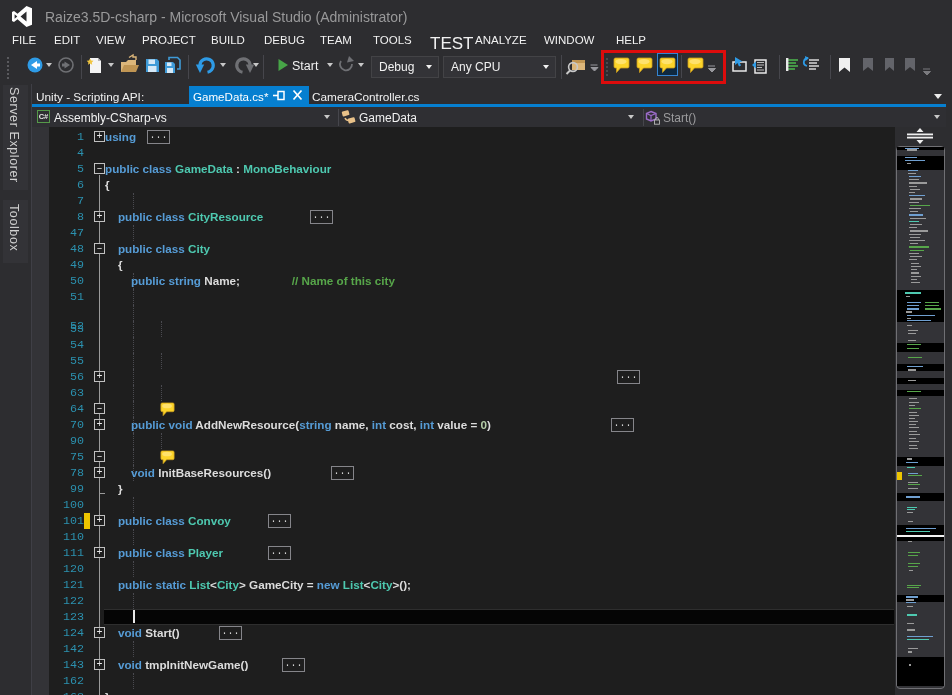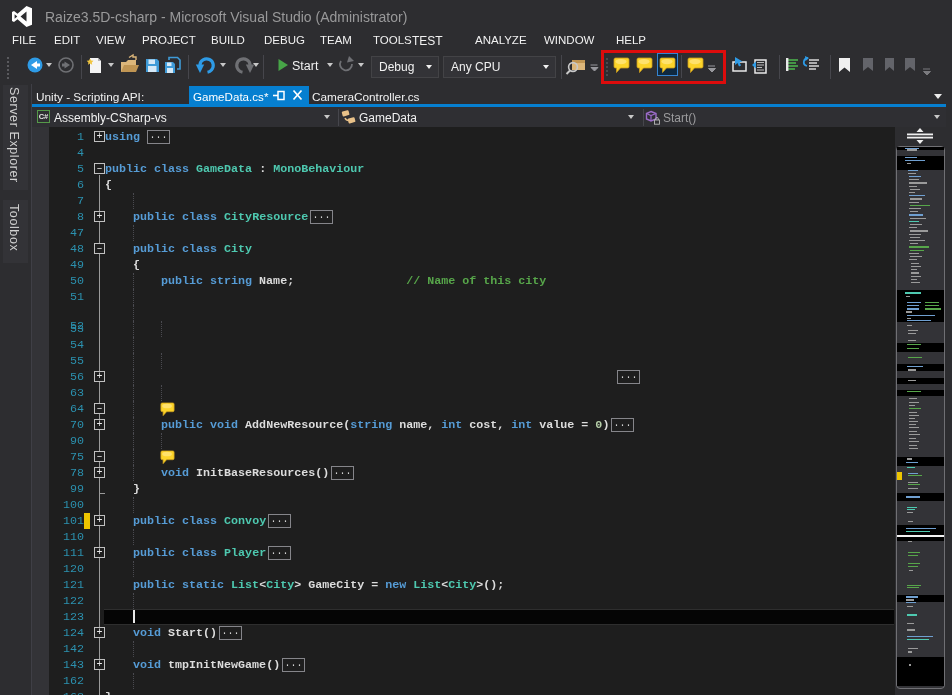--- a/index.html
+++ b/index.html
@@ -1,18 +1,18 @@
 <!DOCTYPE html>
 <html><head><meta charset="utf-8"><style>
 *{margin:0;padding:0;box-sizing:border-box}
 html,body{width:952px;height:695px;overflow:hidden;background:#2d2d30;
  font-family:"Liberation Sans",sans-serif;}
 .abs{position:absolute}
 #root{position:relative;width:952px;height:695px}
-.mono{font-family:Liberation Mono, monospace;font-weight:bold;font-size:11.68px;
+.mono{font-family:Liberation Sans, sans-serif;font-weight:bold;font-size:11.68px;
  white-space:pre;letter-spacing:0px}
 .row{position:absolute;left:105px;height:16px;line-height:16px;color:#dcdcdc}
 .k{color:#569cd6}.t{color:#4ec9b0}.c{color:#57a64a}.n{color:#b5cea8}
 .lnum{position:absolute;width:36px;text-align:right;color:#2b91af;
  font-family:"Liberation Mono",monospace;font-size:11.68px;font-weight:normal;
  height:16px;line-height:16px;left:48px}
 .obox{position:absolute;left:94px;width:11px;height:11px;border:1px solid #c0c0c0;
  background:#1e1e1e;color:#e8e8e8;font-family:"Liberation Mono",monospace;
  font-size:10px;line-height:9px;text-align:center;font-weight:normal;z-index:5}
 .cbox{position:absolute;height:14px;border:1px solid #85858a;color:#d4d4d4;
@@ -32,21 +32,21 @@
 <div class="abs" style="left:45px;top:9px;font-size:14px;color:#99999a">Raize3.5D-csharp - Microsoft Visual Studio (Administrator)</div>
 
 <div class="abs" style="left:12px;top:34px;font-size:11.5px;color:#f1f1f1">FILE</div>
 <div class="abs" style="left:54px;top:34px;font-size:11.5px;color:#f1f1f1">EDIT</div>
 <div class="abs" style="left:96px;top:34px;font-size:11.5px;color:#f1f1f1">VIEW</div>
 <div class="abs" style="left:142px;top:34px;font-size:11.5px;color:#f1f1f1">PROJECT</div>
 <div class="abs" style="left:211px;top:34px;font-size:11.5px;color:#f1f1f1">BUILD</div>
 <div class="abs" style="left:264px;top:34px;font-size:11.5px;color:#f1f1f1">DEBUG</div>
 <div class="abs" style="left:320px;top:34px;font-size:11.5px;color:#f1f1f1">TEAM</div>
 <div class="abs" style="left:373px;top:34px;font-size:11.5px;color:#f1f1f1">TOOLS</div>
-<div class="abs" style="left:412px;top:34px;font-size:12px;color:#f1f1f1">TEST</div>
+<div class="abs" style="left:430px;top:34px;font-size:17px;color:#f1f1f1">TEST</div>
 <div class="abs" style="left:475px;top:34px;font-size:11.5px;color:#f1f1f1">ANALYZE</div>
 <div class="abs" style="left:544px;top:34px;font-size:11.5px;color:#f1f1f1">WINDOW</div>
 <div class="abs" style="left:616px;top:34px;font-size:11.5px;color:#f1f1f1">HELP</div>
 
 <div class="abs" style="left:7px;top:57px;width:2px;height:22px;
  background:repeating-linear-gradient(to bottom,#5a5a5e 0 2px,transparent 2px 4px)"></div>
 <svg class="abs" style="left:0;top:52px" width="952" height="32" viewBox="0 0 952 32">
 
  <circle cx="35" cy="13" r="7.5" fill="#2e9be6"></circle>
  <path d="M31 13 L37 9 L37 11.5 L40 11.5 L40 14.5 L37 14.5 L37 17 Z" fill="#fff"></path>

